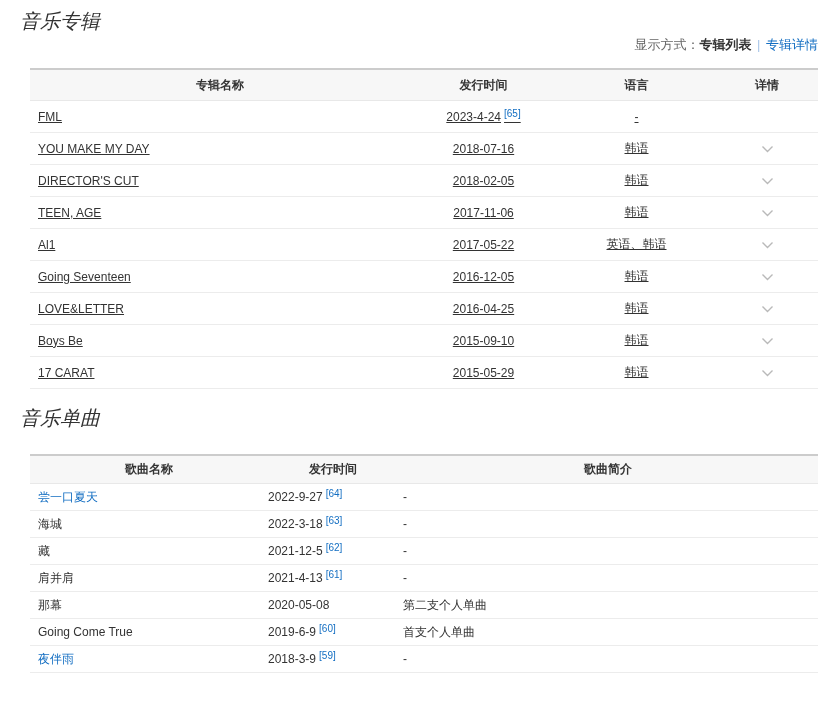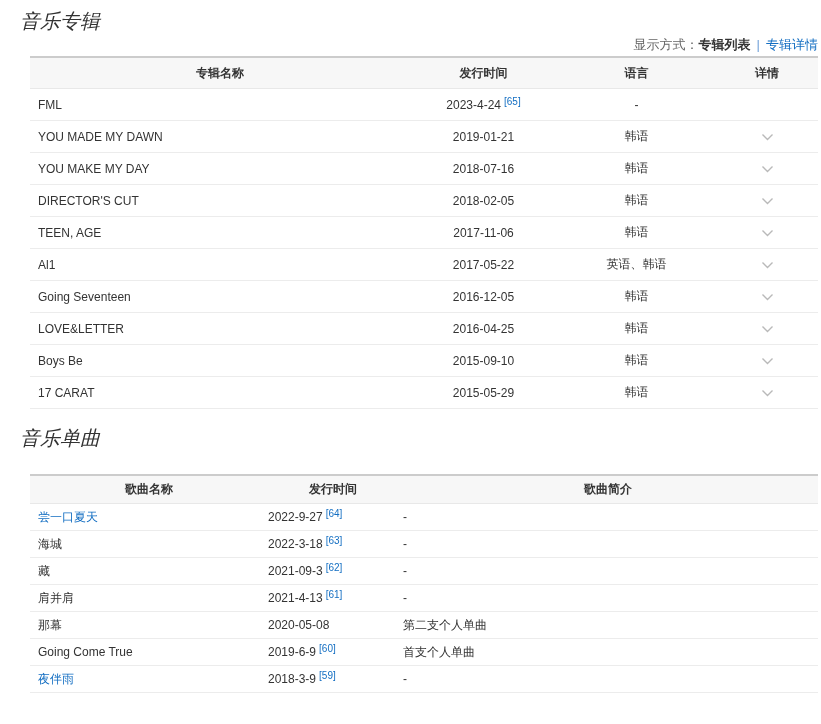--- a/index.html
+++ b/index.html
@@ -2,35 +2,35 @@
 <html><head>
 <meta charset="utf-8">
 <style>
   html,body{margin:0;padding:0;background:#fff;}
   body{width:821px;height:724px;overflow:hidden;
        font-family:"Liberation Sans","DejaVu Sans",sans-serif;color:#333;font-size:12px;}
   .section-title{font-size:20px;font-weight:400;color:#333;margin:0;
        padding:6px 0 0 20px;line-height:30px;font-style:italic;}
   .singles-title{padding-top:14px;}
   .display-bar{width:818px;text-align:right;font-size:13px;color:#666;
-       line-height:18px;margin-top:0;white-space:nowrap;}
+       line-height:18px;margin-top:0;white-space:nowrap;font-family:Liberation Serif, serif;}
   .display-bar .current{color:#333;font-weight:bold;}
   .display-bar .sep{color:#6f9fd8;margin:0 6px;}
   .display-bar a{color:#136ec2;text-decoration:none;cursor:pointer;}
   table.data-table{border-collapse:collapse;table-layout:fixed;
        margin-left:30px;width:788px;border-top:2px solid #ccc;}
-  .albums-table{margin-top:2px;}
+  .albums-table{margin-top:14px;}
   .singles-table{margin-top:21px;}
   .data-table th{background:#f7f7f7;font-size:12px;font-weight:bold;color:#333;
        text-align:center;padding:0;border-bottom:1px solid #e8e8e8;}
   .albums-table th{height:30px;}
   .singles-table th{height:27px;}
   .data-table td{padding:0;border-bottom:1px solid #ececec;font-size:12px;
        color:#333;vertical-align:middle;}
-  .albums-table td{height:31px;}
+  .albums-table td{height:31px;text-decoration:underline;}
   .singles-table td{height:26px;}
   td.c-name{text-align:left;padding-left:8px;}
   td.c-date-center{text-align:center;}
   td.c-lang{text-align:center;}
   td.c-detail{text-align:center;}
   td.c-date-left{text-align:left;}
   td.c-desc{text-align:left;padding-left:5px;}
   sup.ref{color:#136ec2;font-size:10px;margin-left:3px;vertical-align:4px;
        line-height:0;cursor:pointer;}
   a.song-link{color:#136ec2;text-decoration:none;cursor:pointer;font-family:Liberation Serif, serif;}
@@ -60,28 +60,20 @@
           <th>语言</th>
           <th>详情</th>
         </tr>
     </thead>
     <tbody id="albums-body">
         <tr>
           <td class="c-name"><span>FML</span></td>
           <td class="c-date-center"><span>2023-4-24</span><sup class="ref">[65]</sup></td>
           <td class="c-lang"><span>-</span></td>
           <td class="c-detail"></td>
-        </tr>
-        <tr>
-          <td class="c-name"><span>YOU MADE MY DAWN</span></td>
-          <td class="c-date-center"><span>2019-01-21</span></td>
-          <td class="c-lang"><span>韩语</span></td>
-          <td class="c-detail expand"><svg width="13" height="8" viewBox="0 0 13 8">
-              <polyline points="1.5,1.5 6.5,6.5 11.5,1.5" fill="none" stroke="#b9b9b9" stroke-width="1.4"></polyline>
-            </svg></td>
         </tr>
         <tr>
           <td class="c-name"><span>YOU MAKE MY DAY</span></td>
           <td class="c-date-center"><span>2018-07-16</span></td>
           <td class="c-lang"><span>韩语</span></td>
           <td class="c-detail expand"><svg width="13" height="8" viewBox="0 0 13 8">
               <polyline points="1.5,1.5 6.5,6.5 11.5,1.5" fill="none" stroke="#b9b9b9" stroke-width="1.4"></polyline>
             </svg></td>
         </tr>
         <tr>
@@ -164,21 +156,21 @@
           <td class="c-date-left"><span>2022-9-27</span><sup class="ref">[64]</sup></td>
           <td class="c-desc"><span>-</span></td>
         </tr>
         <tr>
           <td class="c-name"><span>海城</span></td>
           <td class="c-date-left"><span>2022-3-18</span><sup class="ref">[63]</sup></td>
           <td class="c-desc"><span>-</span></td>
         </tr>
         <tr>
           <td class="c-name"><span>藏</span></td>
-          <td class="c-date-left"><span>2021-09-3</span><sup class="ref">[62]</sup></td>
+          <td class="c-date-left"><span>2021-12-5</span><sup class="ref">[62]</sup></td>
           <td class="c-desc"><span>-</span></td>
         </tr>
         <tr>
           <td class="c-name"><span>肩并肩</span></td>
           <td class="c-date-left"><span>2021-4-13</span><sup class="ref">[61]</sup></td>
           <td class="c-desc"><span>-</span></td>
         </tr>
         <tr>
           <td class="c-name"><span>那幕</span></td>
           <td class="c-date-left"><span>2020-05-08</span></td>

